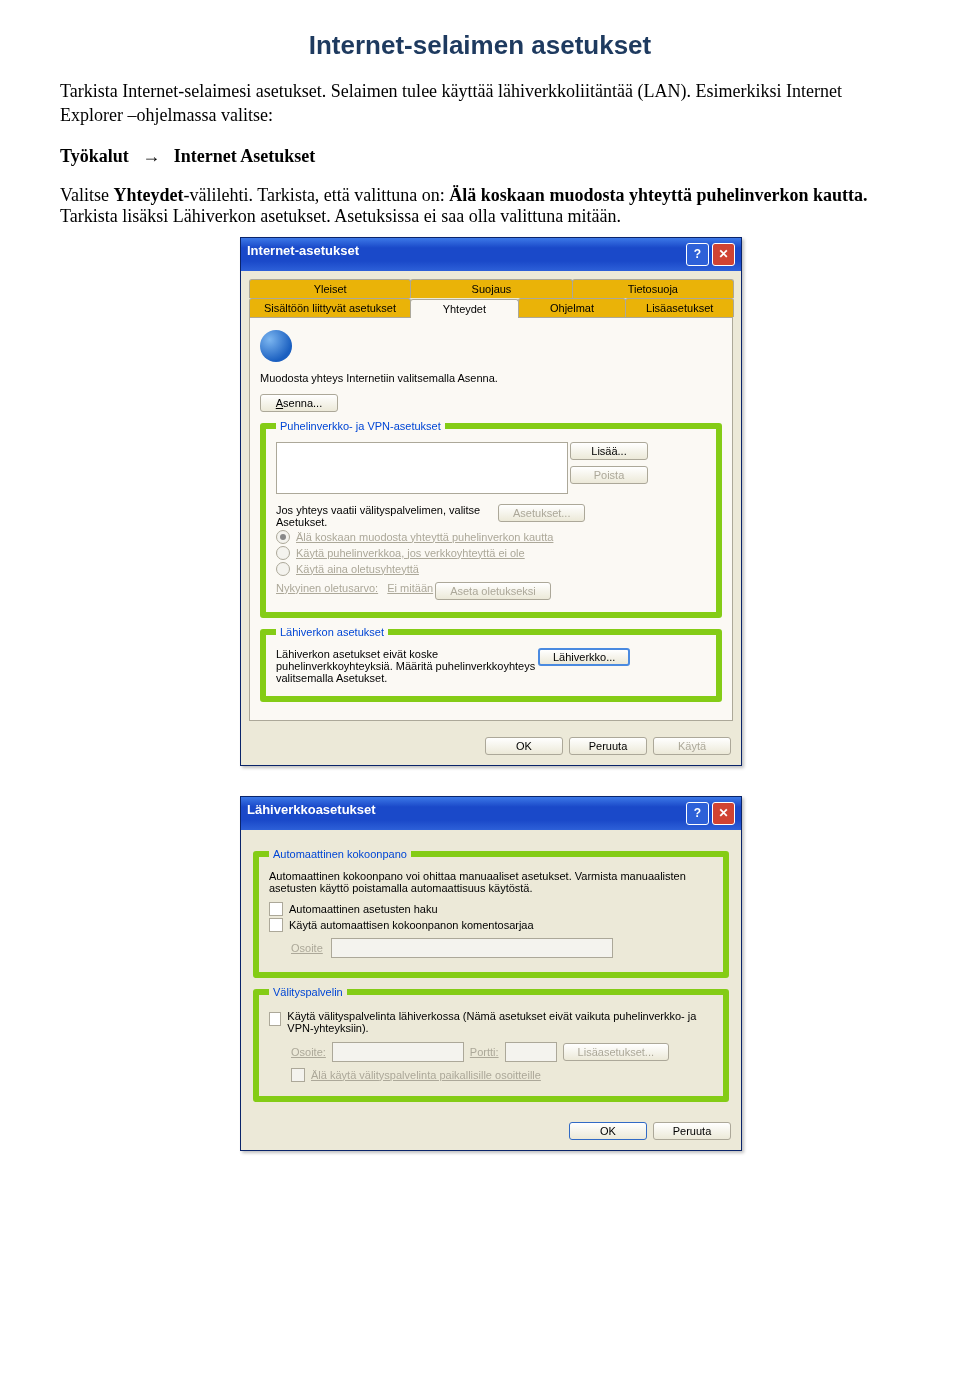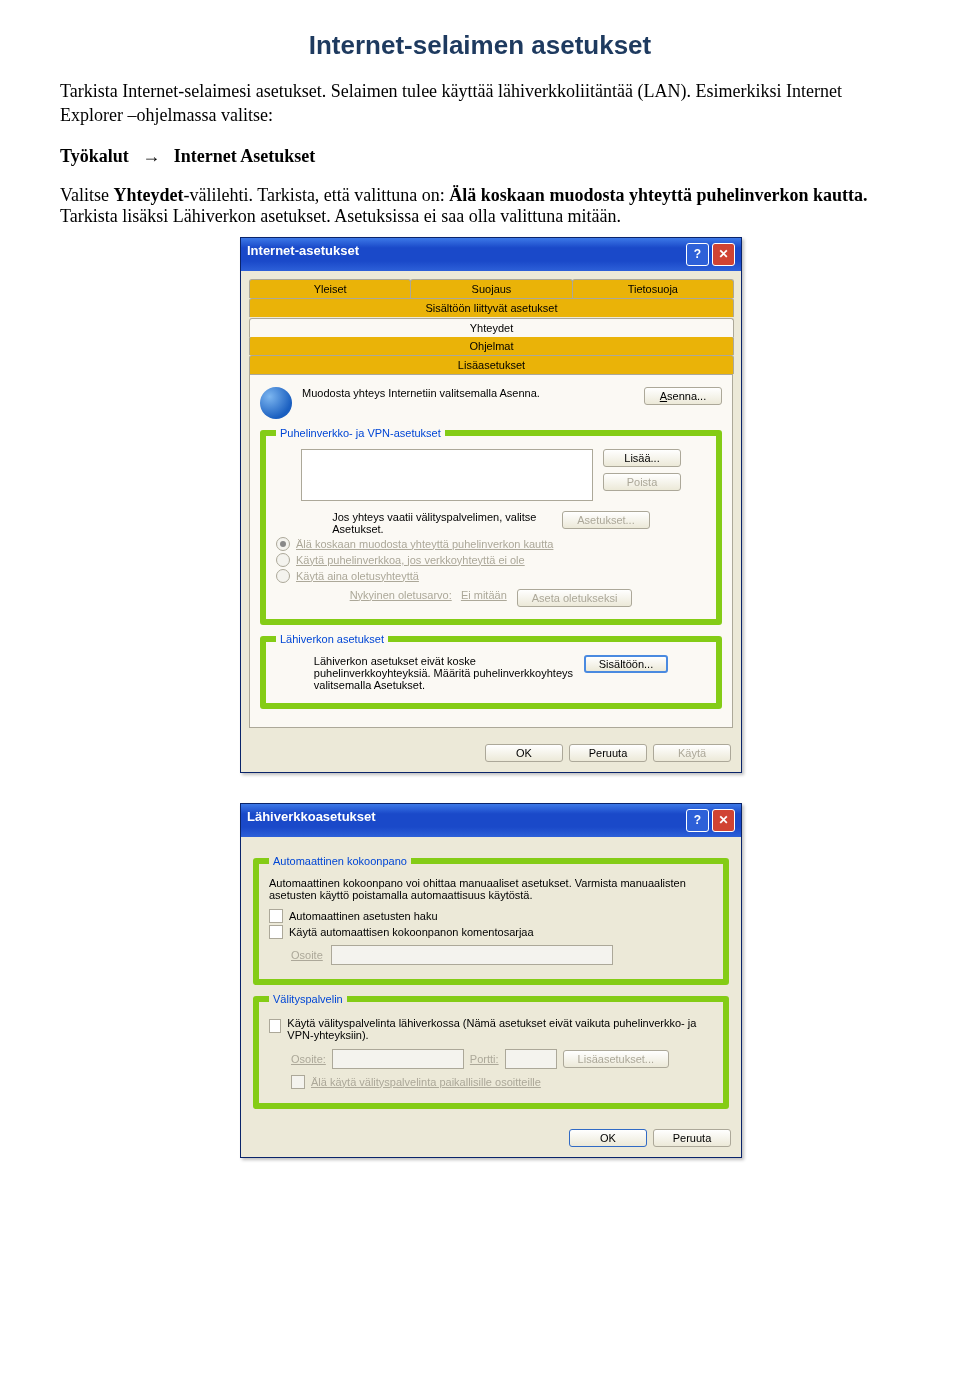--- a/index.html
+++ b/index.html
@@ -68,35 +68,35 @@
   }
   .tb-btn {
     width:21px; height:21px; border-radius:3px; border:1px solid #fff;
     background:#d04333; display:flex; align-items:center; justify-content:center;
     color:#fff; font-weight:bold; font-size:12px;
   }
   .tb-btn.help { background:#2d60d8; }
   .tabs-row {
     display:flex; padding:8px 8px 0 8px; gap:0;
   }
-  .tabs-row.second { padding-top:0;flex-direction:column;}
+  .tabs-row.second { padding-top:0;}
   .tab {
     border:1px solid #aca899; border-bottom:none;
     background:#eab308; padding:3px 0; font-size:11px;
     text-align:center; flex:1;
     border-top-left-radius:3px; border-top-right-radius:3px;
     margin-right:-1px;
   }
   .tab.active { background:#fbf9f4; position:relative; top:1px; }
   .panel {
     margin:0 8px 8px 8px; border:1px solid #aca899; background:#fbf9f4;
     padding:12px 10px 10px 10px;
   }
   .row1 {
-     display:flex; align-items:flex-start; gap:10px; margin-bottom:8px;
+     display:flex; align-items:flex-start; gap:10px; margin-bottom:8px;flex-direction:column;
   }
   .globe {
     width:32px; height:32px; flex-shrink:0;
     background: radial-gradient(circle at 30% 30%, #7cb6f0, #1a5fc0 70%);
     border-radius:50%; position:relative;
   }
   .btn {
     background: linear-gradient(#fff,#ece9d8);
     border:1px solid #aca899; border-radius:3px;
     padding:2px 14px; font-size:11px; font-family:Tahoma,sans-serif;
@@ -135,21 +135,21 @@
   }
   .cb.disabled { background:#f4f3ee; }
   .bottombar {
     display:flex; justify-content:flex-end; gap:6px;
     padding:8px 10px 10px 10px;
   }
   .field {
     border:1px solid #aca899; background:#fff; height:18px; flex:1;
   }
   .field.disabled { background:#f4f3ee; color:#aca899; }
-  .flexline { display:flex; justify-content:center; align-items:flex-start; gap:10px;}
+  .flexline { display:flex; justify-content:flex-start; align-items:flex-start; gap:2px;}
 </style>
 </head>
 <body>
 
 <h1>Internet-selaimen asetukset</h1>
 
 <p class="intro">Tarkista Internet-selaimesi asetukset. Selaimen tulee käyttää lähiverkkoliitäntää (LAN). Esimerkiksi Internet Explorer –ohjelmassa valitse:</p>
 
 <p class="intro2">
   <b>Työkalut</b>
@@ -218,21 +218,21 @@
           &nbsp;&nbsp;<span class="disabled-text">Ei mitään</span>
         </div>
         <button class="btn disabled">Aseta oletukseksi</button>
       </div>
     </fieldset>
 
     <fieldset>
       <legend>Lähiverkon asetukset</legend>
       <div class="flexline">
         <div style="width:260px">Lähiverkon asetukset eivät koske puhelinverkkoyhteyksiä. Määritä puhelinverkkoyhteys valitsemalla Asetukset.</div>
-        <button class="btn focus">Sisältöön...</button>
+        <button class="btn focus">Lähiverkko...</button>
       </div>
     </fieldset>
   </div>
   <div class="bottombar">
     <button class="btn">OK</button>
     <button class="btn">Peruuta</button>
     <button class="btn disabled">Käytä</button>
   </div>
 </div>
 

